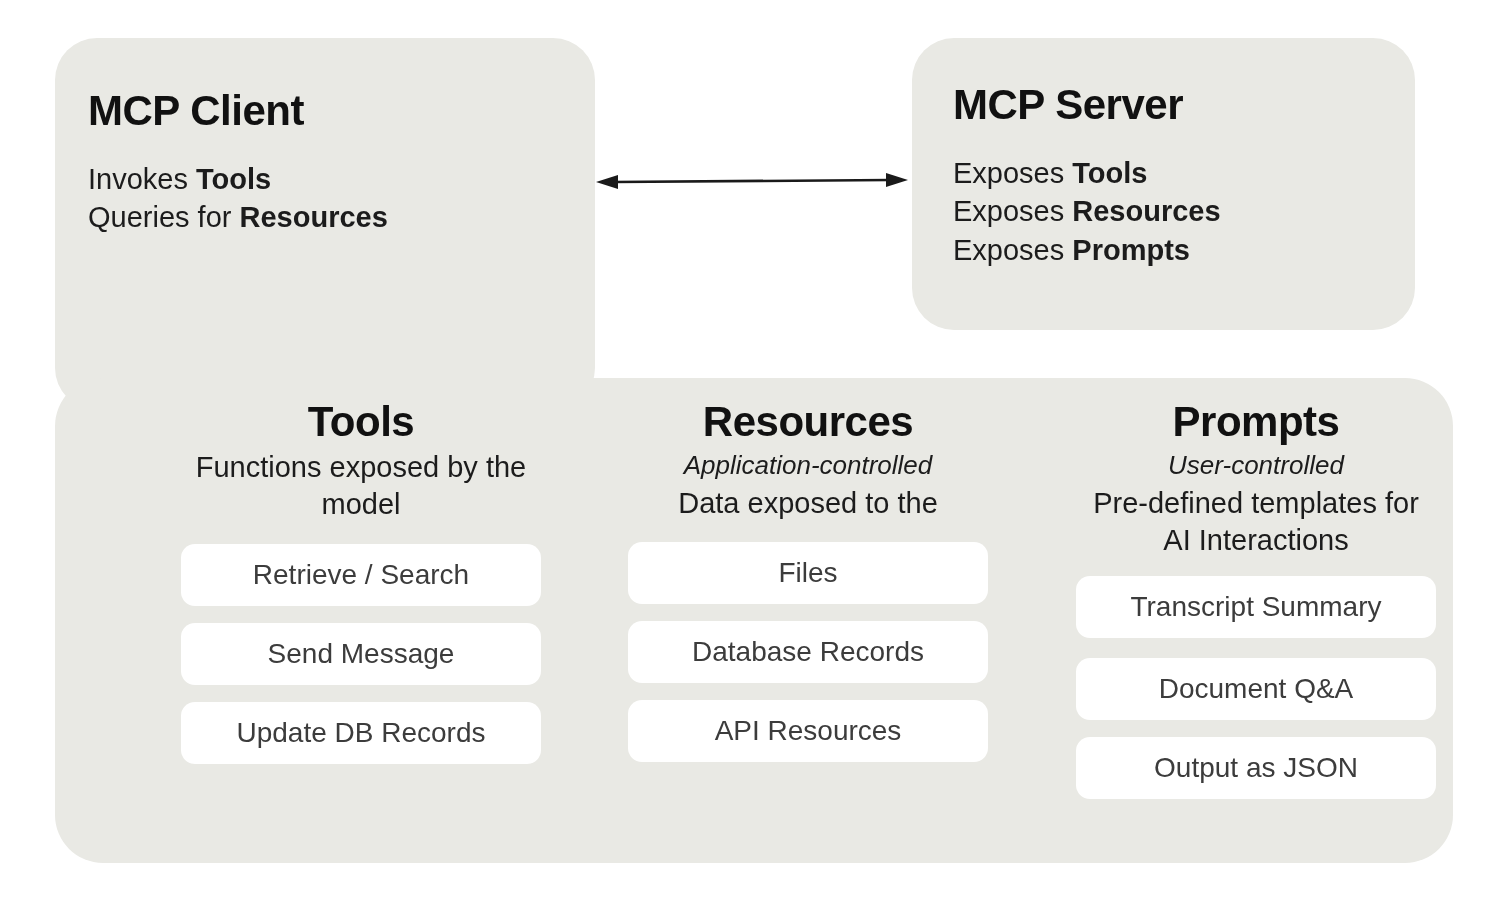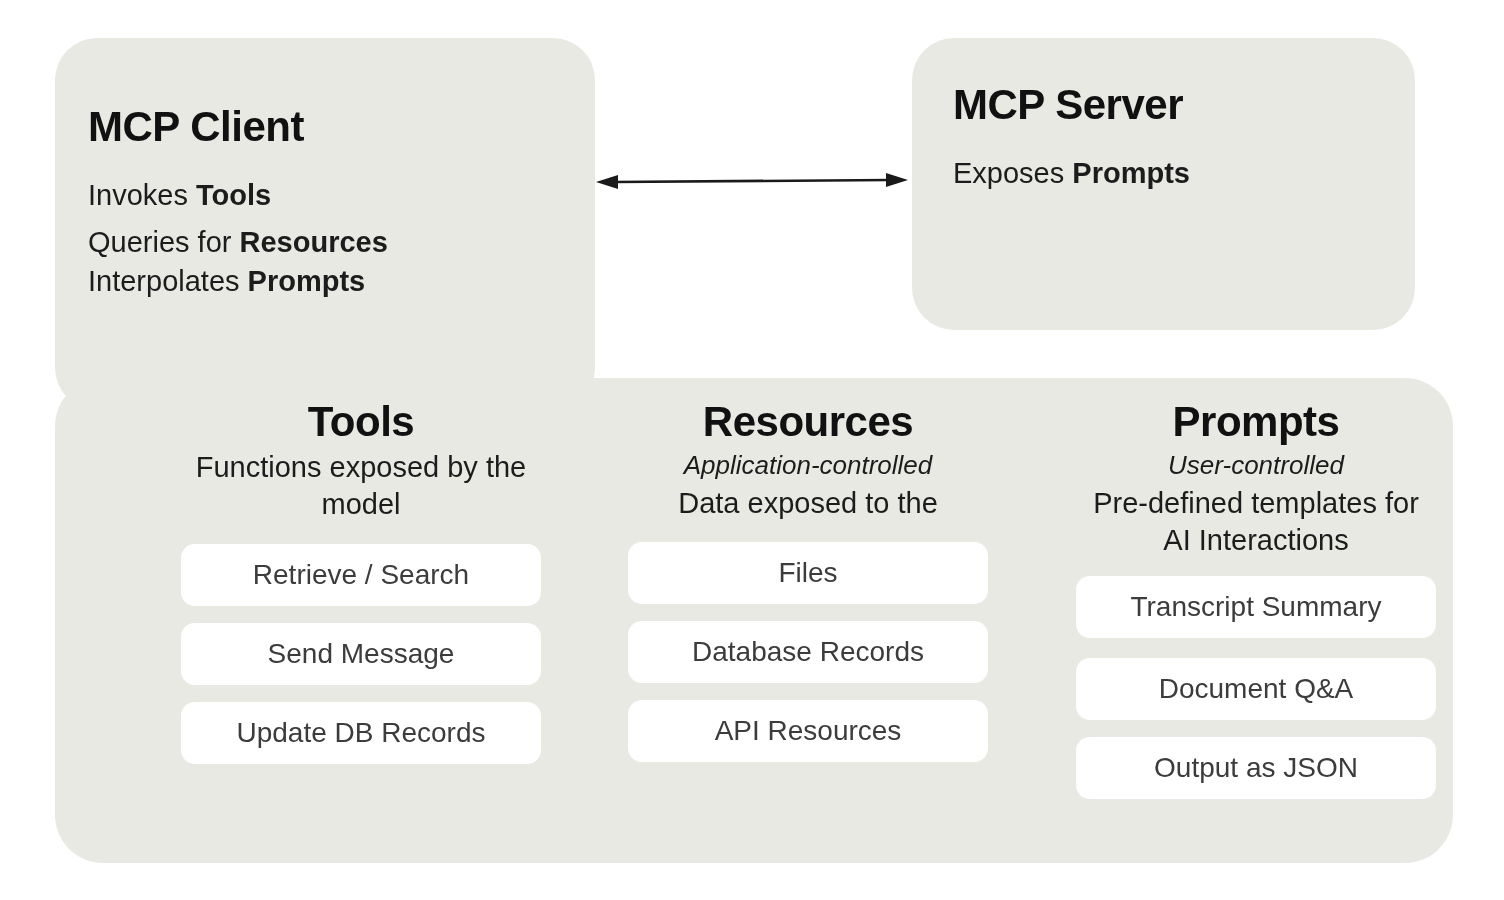--- a/index.html
+++ b/index.html
@@ -17,37 +17,37 @@
     font-family: "Liberation Sans", "DejaVu Sans", sans-serif;
     overflow: hidden;
   }
   .canvas { position: relative; width: 1504px; height: 900px; }
 
   .panel {
     position: absolute;
     background: var(--box-bg);
     border-radius: 42px;
   }
-  .panel.client { left: 55px; top: 38px; width: 540px; height: 372px; padding: 66px 30px 0 33px; }
+  .panel.client { left: 55px; top: 38px; width: 540px; height: 372px; padding: 50px 30px 0 33px; }
   .panel.server { left: 912px; top: 38px; width: 503px; height: 292px; padding: 44px 30px 0 41px; }
 
   .panel h2 {
     font-size: 42px;
     font-weight: 700;
     letter-spacing: -0.5px;
     color: var(--title-color);
     line-height: 1.1;
     margin-bottom: 26px;
   }
   .panel .line {
     font-size: 29px;
     color: var(--text-color);
     line-height: 1.32;
   }
-  .panel .line.first { margin-bottom: 9px; }
+  .panel .line.first { }
   .panel .line b { font-weight: 700; }
 
   .arrow-wrap {
     position: absolute; left: 590px; top: 166px;
     width: 324px; height: 30px;
   }
 
   .bottom-panel {
     position: absolute;
     left: 55px; top: 378px;
@@ -100,33 +100,34 @@
 </style>
 </head>
 <body>
 
 <div class="canvas">
 
   <section class="panel client">
     <h2>MCP Client</h2>
     <p class="line first"><span>Invokes </span><b>Tools</b></p>
     <p class="line"><span>Queries for </span><b>Resources</b></p>
-    <p class="line"><span>Interpolates </span><b>Prompts</b></p>
   </section>
 
   <div class="arrow-wrap">
     <svg width="324" height="30" viewBox="0 0 324 30">
       <line x1="24" y1="16" x2="300" y2="14" stroke="var(--arrow-color)" stroke-width="2.6"></line>
       <polygon points="6,16 28,9 28,23" fill="var(--arrow-color)"></polygon>
       <polygon points="318,14 296,7 296,21" fill="var(--arrow-color)"></polygon>
     </svg>
   </div>
 
   <section class="panel server">
     <h2>MCP Server</h2>
+    <p class="line first"><span>Exposes </span><b>Tools</b></p>
+    <p class="line"><span>Exposes </span><b>Resources</b></p>
     <p class="line"><span>Exposes </span><b>Prompts</b></p>
   </section>
 
   <section class="bottom-panel">
 
     <div class="col tools">
       <h3>Tools</h3>
       <div class="desc">
         <div>Functions exposed by the</div>
         <div>model</div>

